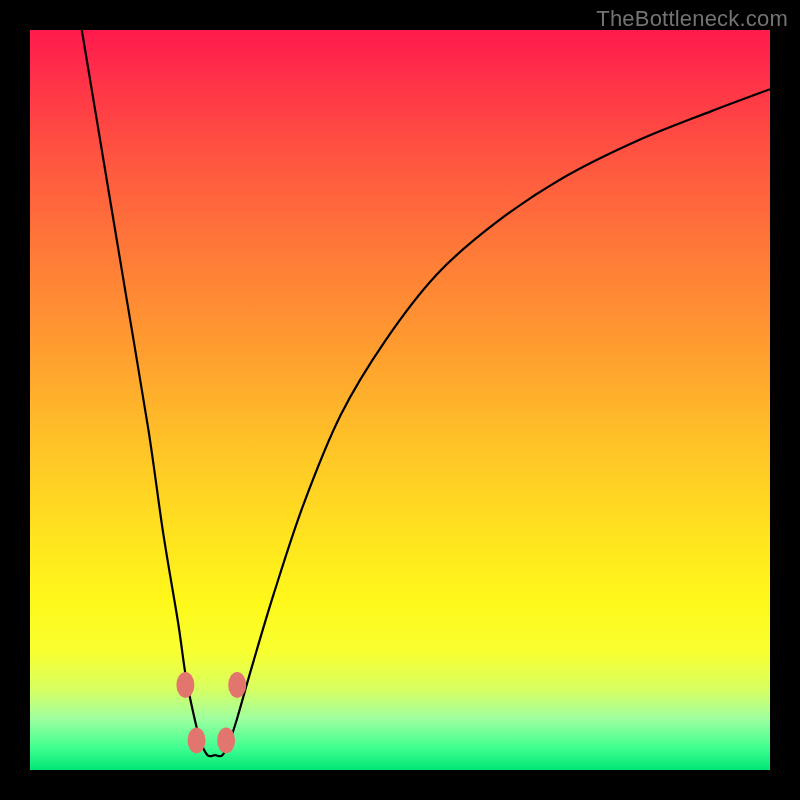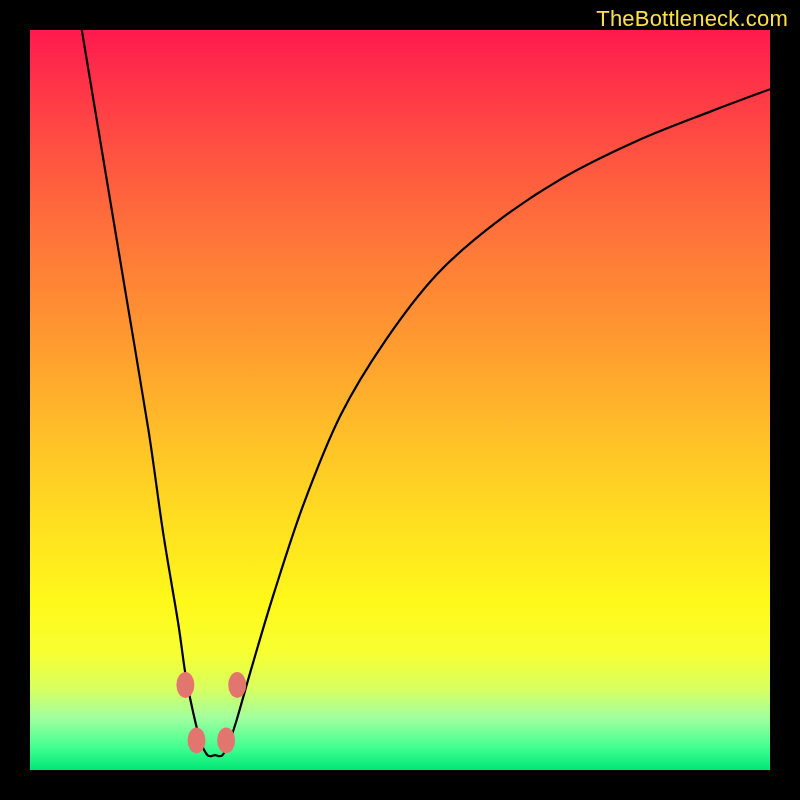--- a/index.html
+++ b/index.html
@@ -30,21 +30,21 @@
       #d8ff60 89%,
       #a0ffa0 93%,
       #40ff90 97%,
       #00e676 100%
     );
   }
   .watermark {
     position: absolute;
     top: 6px;
     right: 12px;
-    color: #fde047;
+    color: #737373;
     font-size: 22px;
     font-weight: 500;
     letter-spacing: 0.2px;
   }
   svg.curve {
     position: absolute;
     left: 0; top: 0;
     width: 740px;
     height: 740px;
   }

